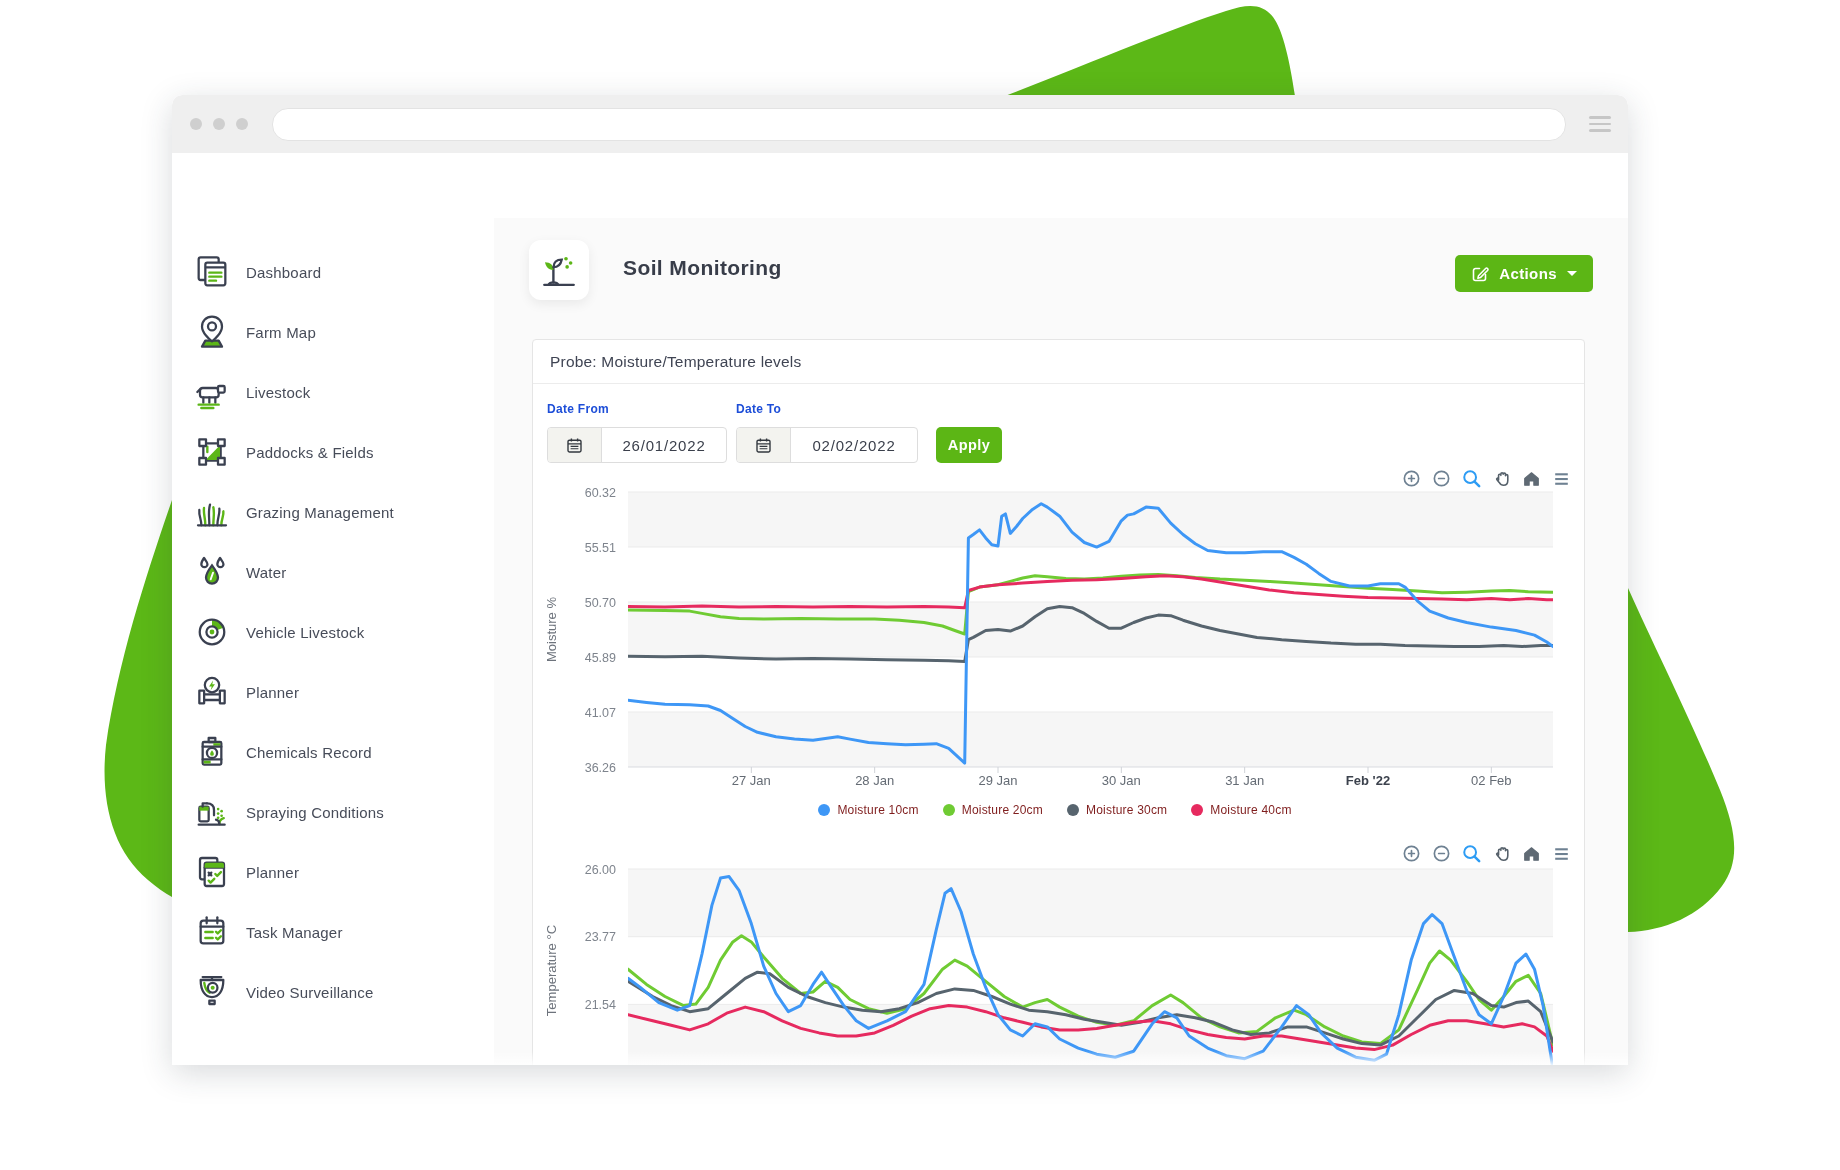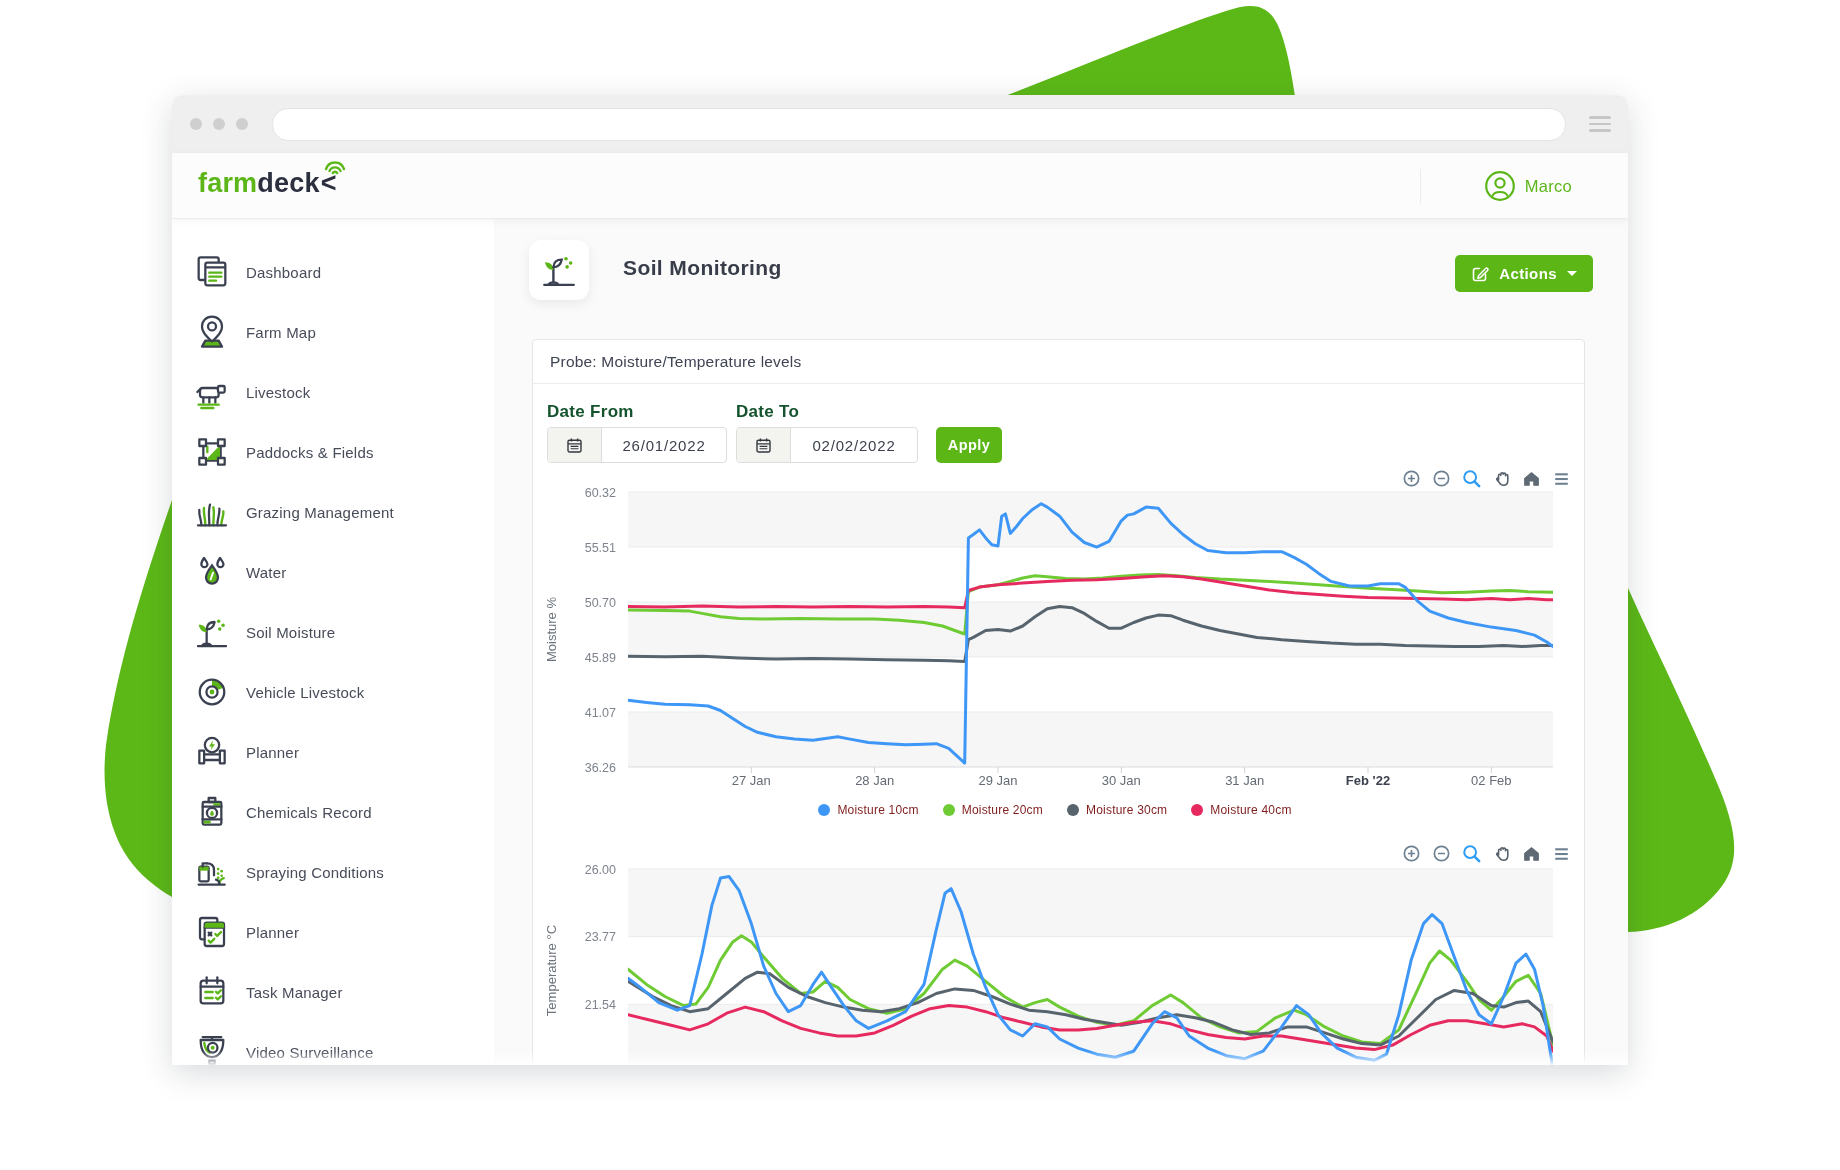--- a/index.html
+++ b/index.html
@@ -37,21 +37,21 @@
             box-shadow:0 4px 12px rgba(0,0,0,.07);display:flex;align-items:center;justify-content:center;}
   .pagetitle{position:absolute;left:129px;top:38px;font-size:21px;font-weight:700;color:#383d49;letter-spacing:.4px;}
   .actionsbtn{position:absolute;right:35px;top:37px;height:37px;padding:8px 16px;background:#5CB615;border:none;
               border-radius:5px;color:#fff;font-size:15px;font-weight:700;letter-spacing:.4px;
               display:flex;align-items:center;gap:10px;cursor:pointer;font-family:inherit;}
   .caret{width:0;height:0;border-left:5px solid transparent;border-right:5px solid transparent;border-top:5px solid #fff;}
   .panel{position:absolute;left:38px;top:121px;width:1051px;height:1000px;background:#fff;
          border:1px solid #e5e5e5;border-radius:4px;}
   .panelheader{height:43px;border-bottom:1px solid #ececec;display:flex;align-items:center;padding-left:17px;
                font-size:15.5px;color:#3f4453;letter-spacing:.2px;}
-  .flabel{position:absolute;font-size:17px;font-weight:700;color:#14532d;letter-spacing:.3px;}
+  .flabel{position:absolute;font-size:12px;font-weight:700;color:#1d4ed8;letter-spacing:.3px;}
   .dinput{position:absolute;height:34px;border:1px solid #ddd;border-radius:4px;background:#fff;display:flex;overflow:hidden;}
   .dprefix{width:53px;background:#f3f3ef;border-right:1px solid #ddd;display:flex;align-items:center;justify-content:center;}
   .dvalue{flex:1;display:flex;align-items:center;justify-content:center;font-size:15px;color:#3a3f4b;letter-spacing:.8px;}
   .applybtn{position:absolute;left:442px;top:209px;width:66px;height:36px;background:#5CB615;color:#fff;border:none;
             border-radius:5px;font-size:14.5px;font-weight:700;letter-spacing:.4px;cursor:pointer;font-family:inherit;}
   .charttoolbar{position:absolute;display:flex;gap:9px;align-items:center;z-index:5;}
   .charttoolbar .ticon{width:21px;height:21px;cursor:pointer;}
   .chartsvg{position:absolute;}
   .legend{position:absolute;left:46px;top:585px;width:1030px;display:flex;justify-content:center;gap:24px;align-items:center;}
   .legitem{display:flex;align-items:center;gap:7px;cursor:pointer;}
@@ -78,39 +78,20 @@
         <i></i>
       </div>
     <div class="urlbar"></div>
     <div class="chrome-menu">
         <i></i>
         <i></i>
         <i></i>
       </div>
   </div>
 
-  <div class="appheader">
-    <div class="logo">
-      <span class="lp">farm</span><span class="ls">deck</span><span class="lm">&lt;</span>
-      <svg class="logo-arcs" width="30" height="18" viewBox="0 0 30 18">
-        <path d="M6 16 a9.5 9.5 0 0 1 18 0" fill="none" stroke="#5CB817" stroke-width="2.4" stroke-linecap="round" transform="translate(0,-6)"></path>
-        <path d="M9.5 16 a6 6 0 0 1 11 0" fill="none" stroke="#5CB817" stroke-width="2.4" stroke-linecap="round" transform="translate(0,-4)"></path>
-        <path d="M12.8 16 a2.6 2.6 0 0 1 4.4 0" fill="none" stroke="#5CB817" stroke-width="2.4" stroke-linecap="round" transform="translate(0,-2)"></path>
-      </svg>
-    </div>
-    <div class="userbox">
-      <span class="user-divider"></span>
-      <svg width="32" height="32" viewBox="0 0 32 32">
-        <circle cx="16" cy="16" r="13.8" fill="none" stroke="#5CB617" stroke-width="2.2"></circle>
-        <circle cx="16" cy="13" r="4.6" fill="none" stroke="#5CB617" stroke-width="2.2"></circle>
-        <path d="M8.8 25.5 C10.5 20.8 21.5 20.8 23.2 25.5" fill="none" stroke="#5CB617" stroke-width="2.2" stroke-linecap="round"></path>
-      </svg>
-      <span class="username">Marco</span>
-    </div>
-  </div>
 
   <div class="mainarea">
     <div class="sidebar">
       <div class="menu">
           <div class="mitem">
             <span class="micon"><svg width="40" height="40" viewBox="0 0 30 30">
                 <rect x="5" y="4" width="15" height="17" rx="1.5" style="fill:none;stroke:#3a4050;stroke-width:1.7;stroke-linecap:round;stroke-linejoin:round"></rect>
                 <rect x="10" y="8" width="15" height="17" rx="1.5" style="fill:#fff;stroke:#3a4050;stroke-width:1.7;stroke-linejoin:round"></rect>
                 <line x1="10.5" y1="11.5" x2="24.5" y2="11.5" style="fill:none;stroke:#3a4050;stroke-width:1.7;stroke-linecap:round;stroke-linejoin:round"></line>
                 <line x1="13" y1="15.5" x2="22" y2="15.5" style="fill:none;stroke:#5CB617;stroke-width:1.8;stroke-linecap:round;stroke-linejoin:round"></line>
@@ -166,33 +147,20 @@
                <span class="mlabel">Grazing Management</span>
           </div>
           <div class="mitem">
             <span class="micon"><svg width="40" height="40" viewBox="0 0 30 30">
                 <path d="M9 4.5 C7.6 6.6 7 7.9 7 9.1 a2.3 2.3 0 0 0 4.6 0 C11.6 7.9 10.4 6.6 9 4.5 Z" style="fill:none;stroke:#3a4050;stroke-width:1.7;stroke-linecap:round;stroke-linejoin:round"></path>
                 <path d="M21 4.5 C19.6 6.6 19 7.9 19 9.1 a2.3 2.3 0 0 0 4.6 0 C23.6 7.9 22.4 6.6 21 4.5 Z" style="fill:none;stroke:#3a4050;stroke-width:1.7;stroke-linecap:round;stroke-linejoin:round"></path>
                 <path d="M15 10 C12 14 10.5 16.6 10.5 19.2 a4.5 4.5 0 0 0 9 0 C19.5 16.6 18 14 15 10 Z" style="fill:#5CB617;stroke:#3a4050;stroke-width:1.7"></path>
                 <line x1="14" y1="20.5" x2="15.8" y2="15.5" style="stroke:#fff;stroke-width:1.4;stroke-linecap:round"></line>
               </svg></span>
                <span class="mlabel">Water</span>
-          </div>
-          <div class="mitem">
-            <span class="micon"><svg width="40" height="40" viewBox="0 0 30 30">
-                <line x1="11" y1="24" x2="11" y2="13" style="fill:none;stroke:#3a4050;stroke-width:1.7;stroke-linecap:round;stroke-linejoin:round"></line>
-                <path d="M11 15 C7 15 5.5 12 5 9.5 C9 9.5 10.8 11.5 11 15 Z" style="fill:#5CB617;stroke:none"></path>
-                <path d="M11 13 C15 13 16.5 10 17 7.5 C13 7.5 11.2 9.5 11 13 Z" style="fill:none;stroke:#3a4050;stroke-width:1.7;stroke-linecap:round;stroke-linejoin:round"></path>
-                <circle cx="20" cy="7" r="1.3" style="fill:#5CB617;stroke:none"></circle>
-                <circle cx="23.3" cy="10" r="1.3" style="fill:#5CB617;stroke:none"></circle>
-                <circle cx="20.8" cy="12.8" r="1.3" style="fill:#5CB617;stroke:none"></circle>
-                <path d="M7.5 25.5 C8.5 23.2 13.5 23.2 14.5 25.5" style="fill:none;stroke:#3a4050;stroke-width:1.7;stroke-linecap:round;stroke-linejoin:round"></path>
-                <line x1="4.5" y1="25.6" x2="25.5" y2="25.6" style="fill:none;stroke:#3a4050;stroke-width:1.7;stroke-linecap:round;stroke-linejoin:round"></line>
-              </svg></span>
-               <span class="mlabel">Soil Moisture</span>
           </div>
           <div class="mitem">
             <span class="micon"><svg width="40" height="40" viewBox="0 0 30 30">
                 <path d="M15 15 L15 5.8 A9.2 9.2 0 0 1 23.6 11.8 Z" style="fill:#5CB617;stroke:none"></path>
                 <circle cx="15" cy="15" r="9.2" style="fill:none;stroke:#3a4050;stroke-width:1.7;stroke-linecap:round;stroke-linejoin:round"></circle>
                 <circle cx="15" cy="15" r="4.2" style="fill:#fff;stroke:#3a4050;stroke-width:1.7;stroke-linejoin:round"></circle>
                 <circle cx="15" cy="15" r="1.8" style="fill:#5CB617;stroke:none"></circle>
               </svg></span>
                <span class="mlabel">Vehicle Livestock</span>
           </div>

